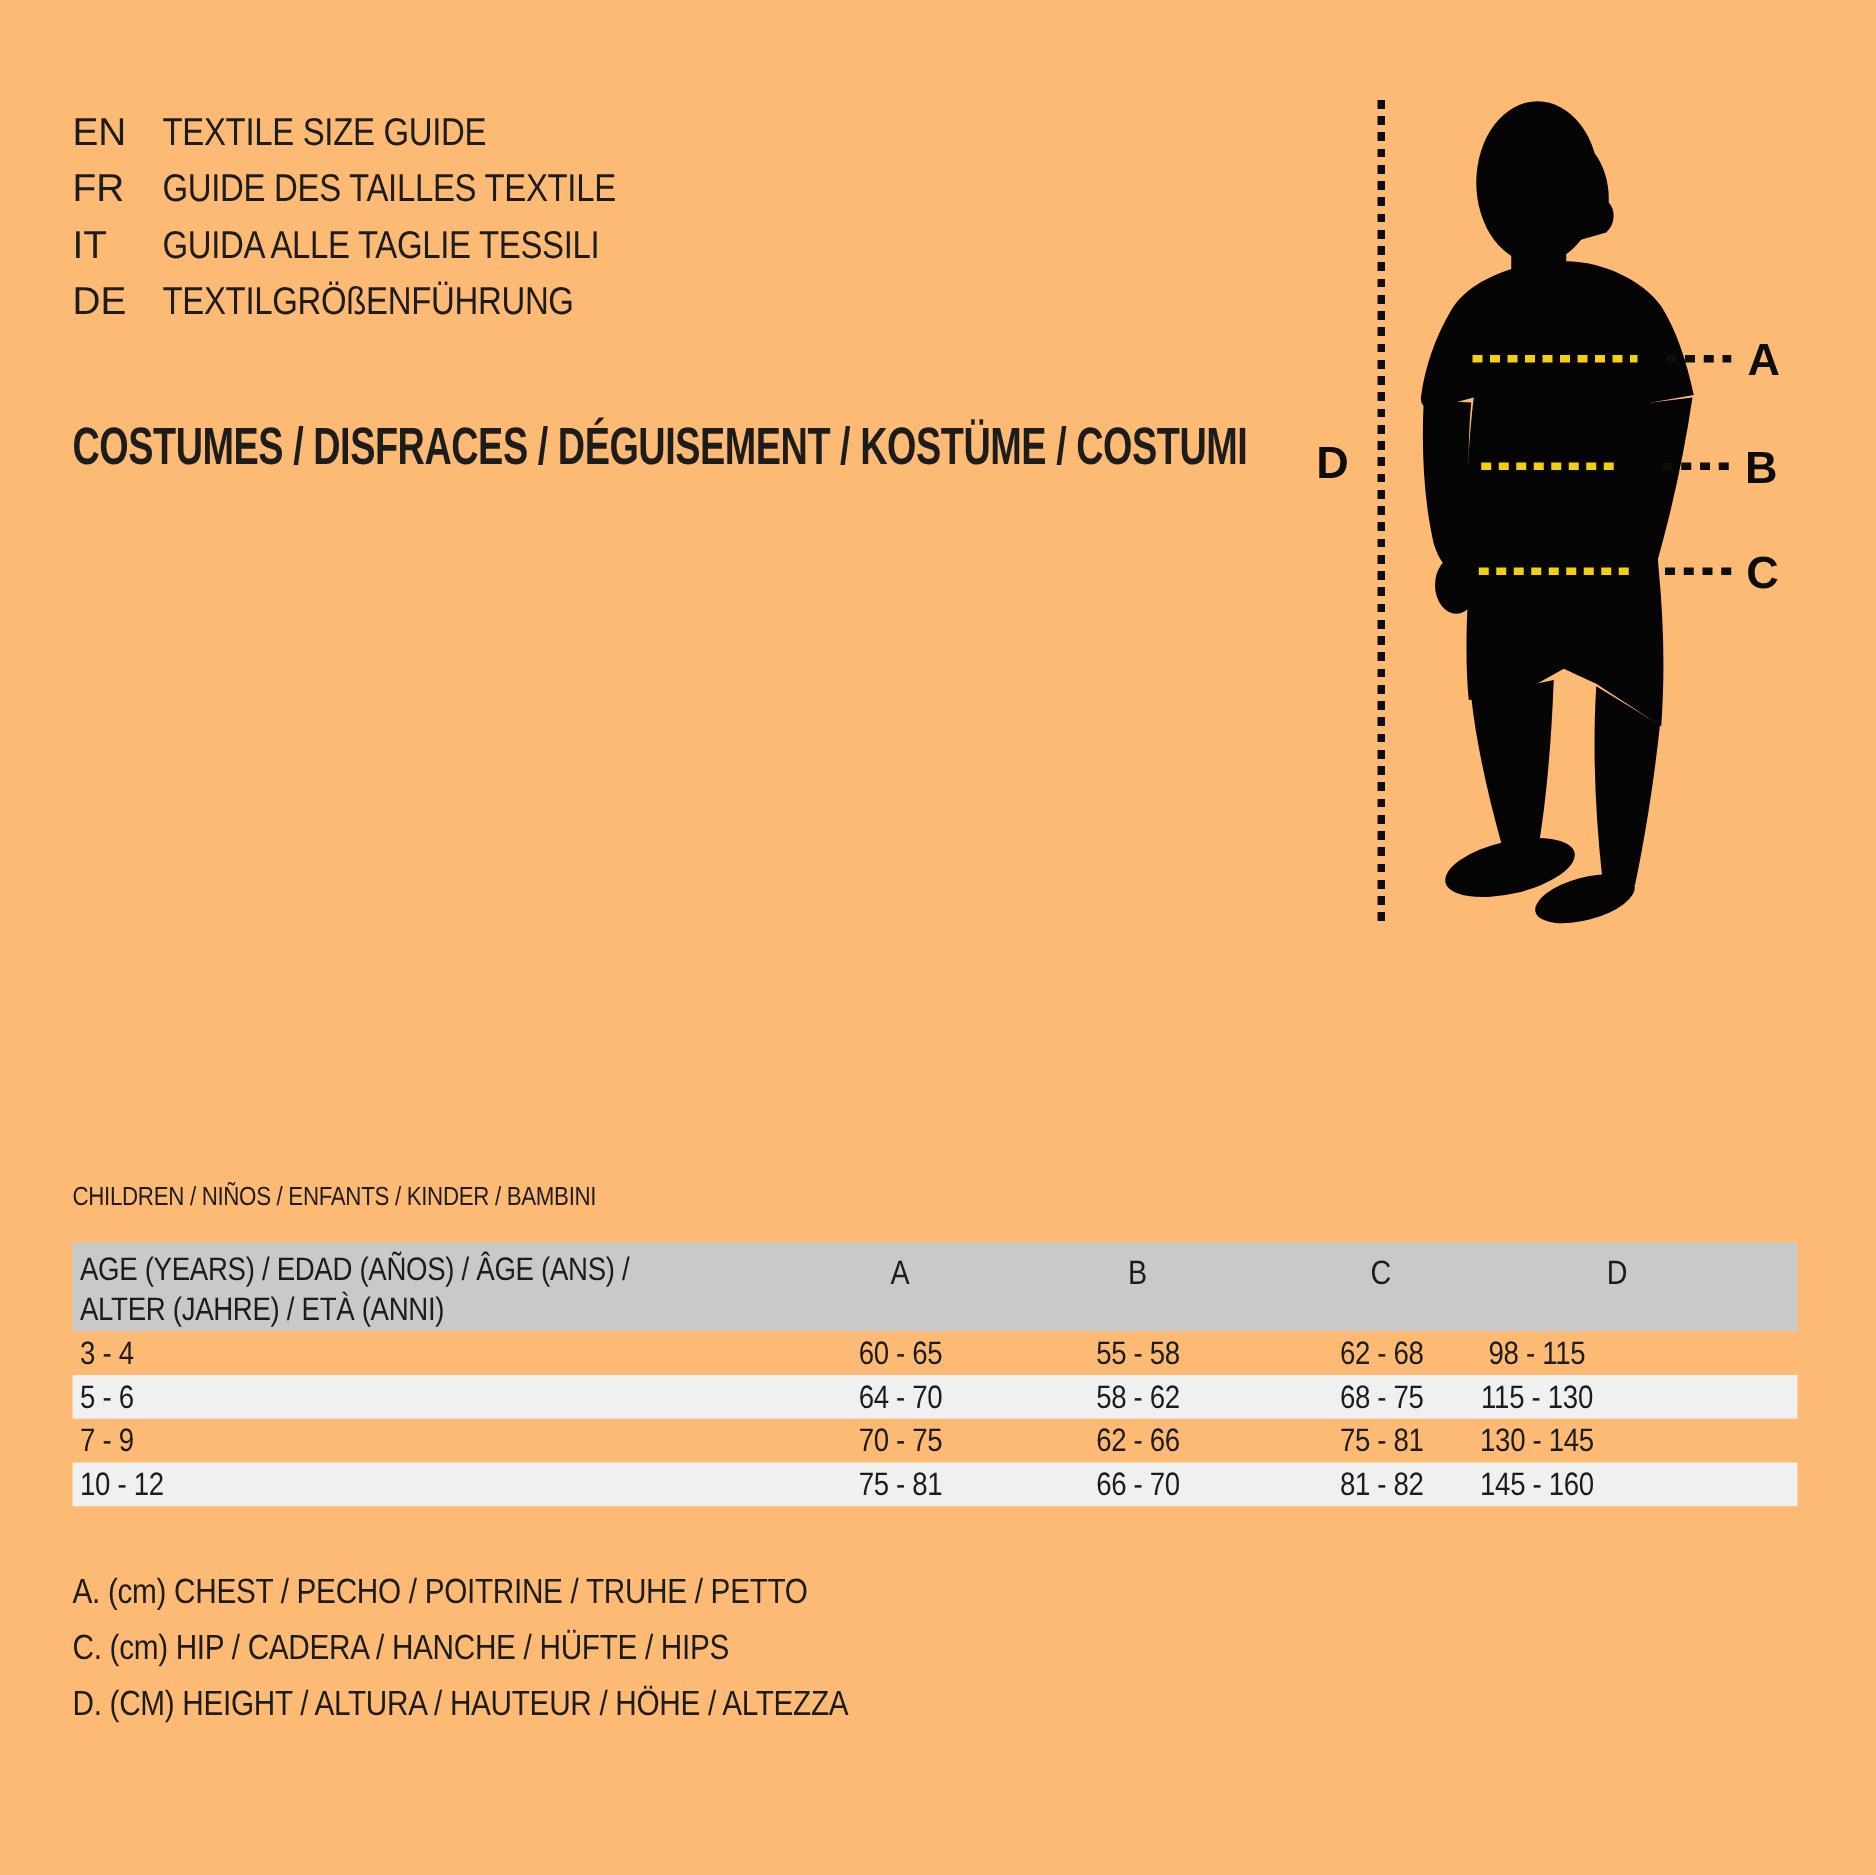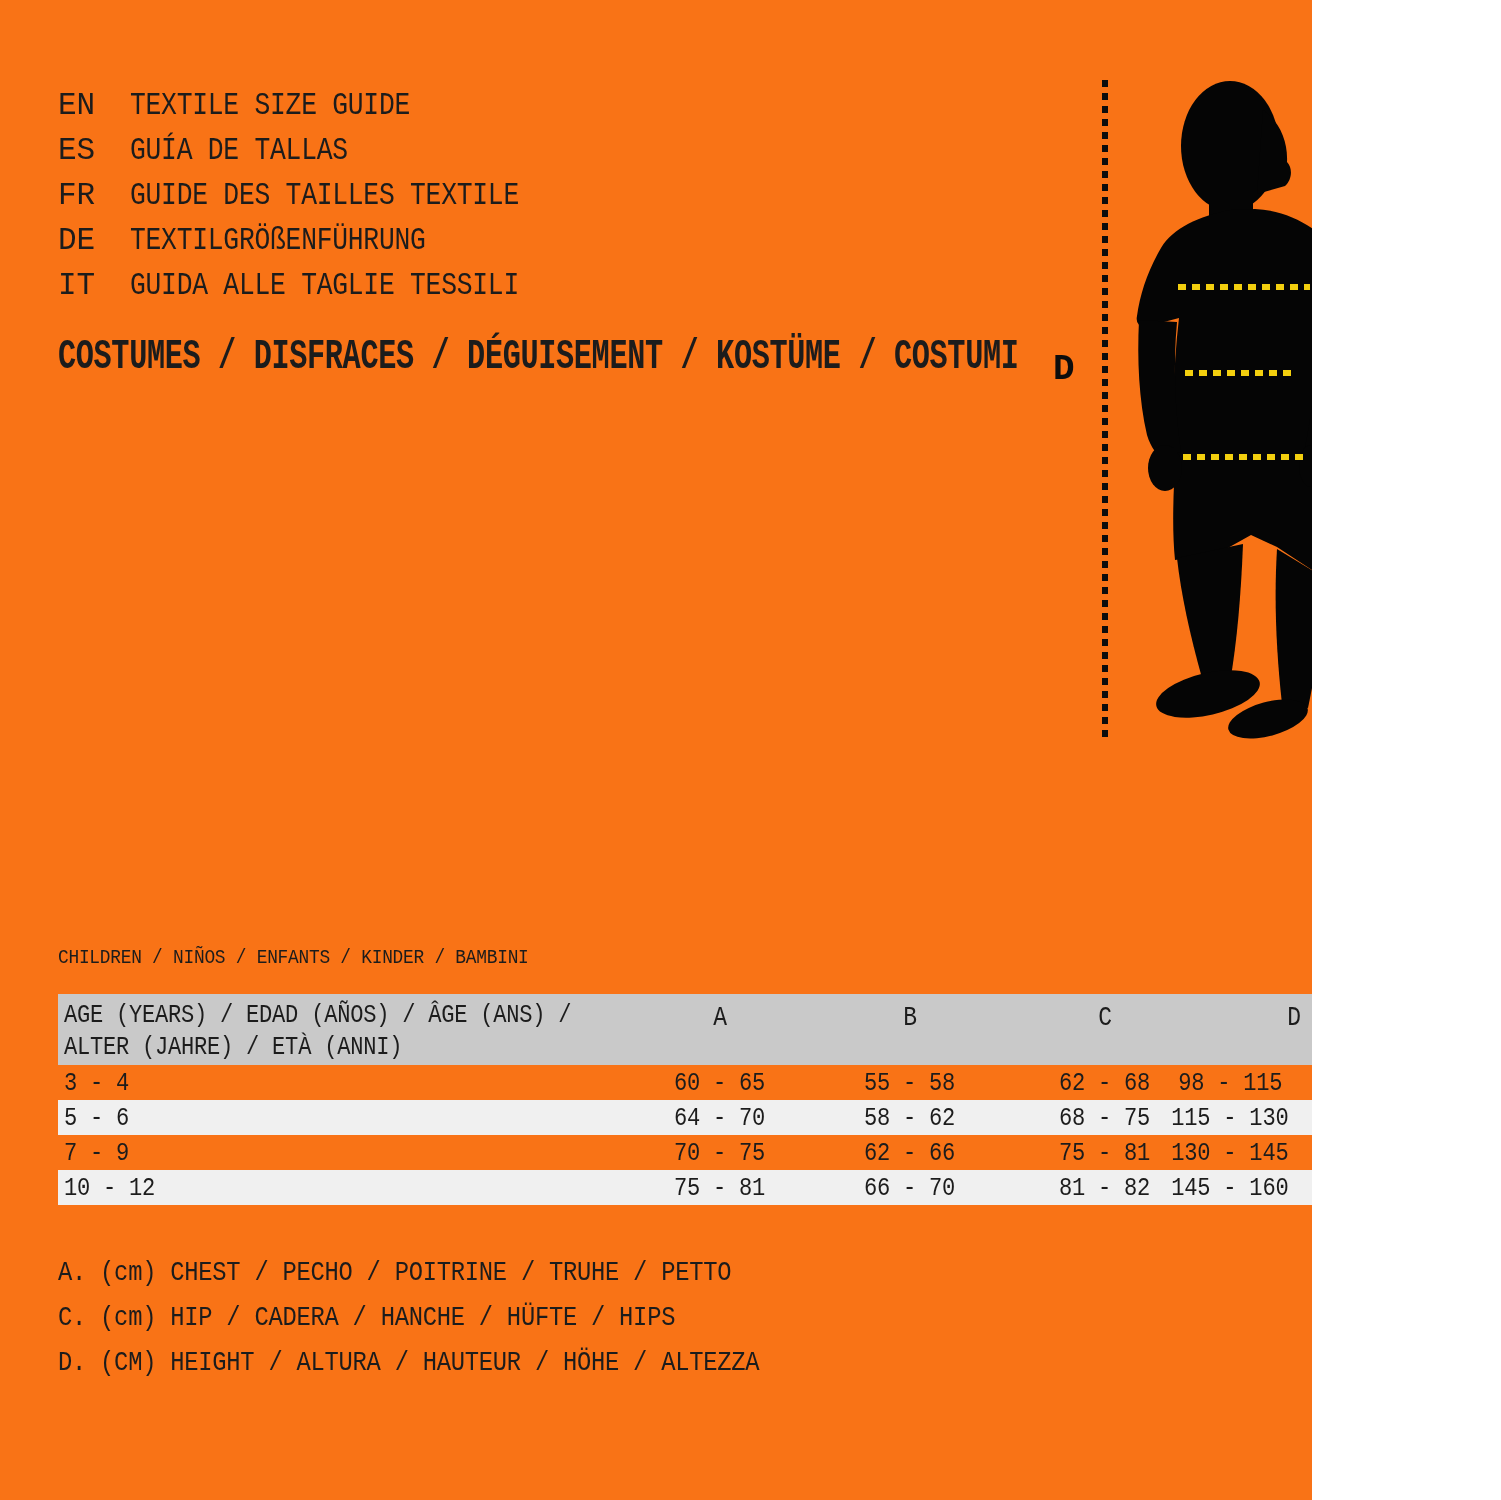--- a/index.html
+++ b/index.html
@@ -1,18 +1,18 @@
 <!DOCTYPE html>
 <html><head>
 <meta charset="utf-8">
 <style>
   html,body{margin:0;padding:0;background:#ffffff;}
   .canvas{
-    position:relative;width:1312px;height:1500px;background:#f97316;
-    font-family:Liberation Mono, monospace;color:#1c1c1c;overflow:hidden;
+    position:relative;width:1501px;height:1500px;background:#fdba74;
+    font-family:Liberation Sans, sans-serif;color:#1c1c1c;overflow:hidden;
   }
   
   .cond{display:inline-block;transform:scaleX(0.85);transform-origin:0 50%;white-space:nowrap;letter-spacing:-0.3px;}
   .cond-c{display:inline-block;transform:scaleX(0.85);transform-origin:50% 50%;white-space:nowrap;letter-spacing:-0.3px;}
 
   
   .lang-block{position:absolute;left:58px;top:83px;}
   .lang-row{display:flex;height:45px;align-items:center;font-size:31px;}
   .lang-code{width:72px;flex:0 0 72px;}
 
@@ -53,34 +53,30 @@
 <body>
 
 <div class="canvas">
 
   <div class="lang-block">
     <div class="lang-row">
       <span class="lang-code">EN</span>
       <span class="cond">TEXTILE SIZE GUIDE</span>
     </div>
     <div class="lang-row">
-      <span class="lang-code">ES</span>
-      <span class="cond">GUÍA DE TALLAS</span>
-    </div>
-    <div class="lang-row">
       <span class="lang-code">FR</span>
       <span class="cond">GUIDE DES TAILLES TEXTILE</span>
     </div>
     <div class="lang-row">
+      <span class="lang-code">IT</span>
+      <span class="cond">GUIDA ALLE TAGLIE TESSILI</span>
+    </div>
+    <div class="lang-row">
       <span class="lang-code">DE</span>
       <span class="cond">TEXTILGRÖßENFÜHRUNG</span>
-    </div>
-    <div class="lang-row">
-      <span class="lang-code">IT</span>
-      <span class="cond">GUIDA ALLE TAGLIE TESSILI</span>
     </div>
   </div>
 
   <div class="category-title">
     <span class="cond">COSTUMES / DISFRACES / DÉGUISEMENT / KOSTÜME / COSTUMI</span>
   </div>
 
   <div class="height-line"></div>
 
   <svg class="fig-svg" viewBox="0 0 280 672" xmlns="http://www.w3.org/2000/svg">

